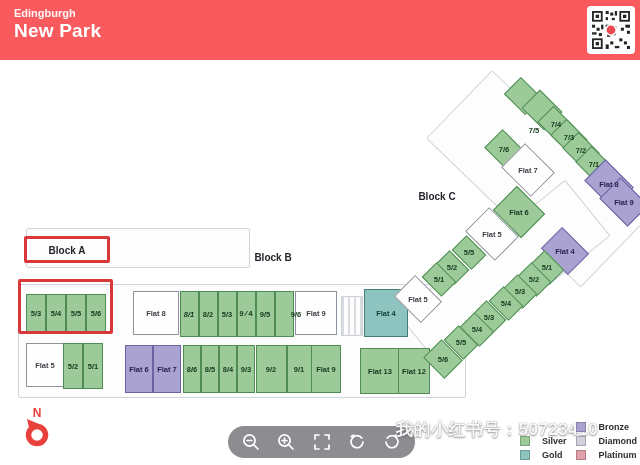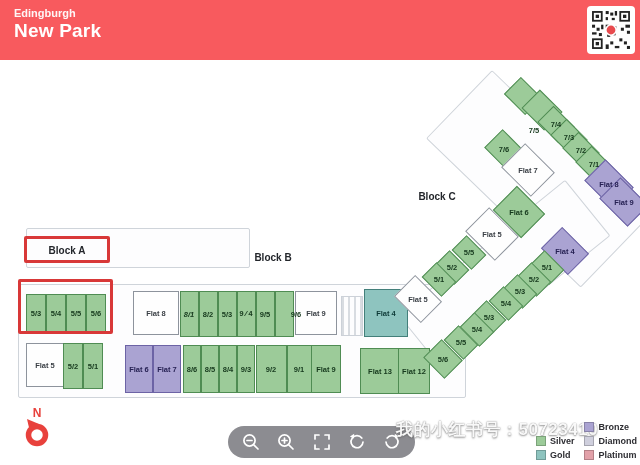--- a/index.html
+++ b/index.html
@@ -42,21 +42,21 @@
   .c-p{background:#aaa3d2;border:1px solid #6c63a5;}
   .c-t{background:#8ec4bf;border:1px solid #437f7a;}
   .cell-label{
     position:absolute;transform:translate(-50%,-50%);font-size:7.5px;font-weight:bold;
     white-space:nowrap;z-index:5;pointer-events:none;
   }
   .l-g{color:#15381c}.l-w{color:#3a3f45}.l-p{color:#262153}.l-t{color:#0d3a37}
   
   .legend{position:absolute;right:3px;bottom:5px;display:flex;gap:10px;align-items:flex-end;z-index:40;}
   .legend-col{display:flex;flex-direction:column;gap:4px;}
-  .legend-row{display:flex;align-items:center;gap:4px;}
+  .legend-row{display:flex;align-items:center;gap:12px;}
   .swatch{width:10px;height:10px;border:1px solid rgba(0,0,0,.2);box-sizing:border-box;}
   .legend-label{font-size:9px;font-weight:bold;color:#2e2e33;}
   
   .toolbar{
     position:absolute;left:228px;top:426px;width:187px;height:32px;border-radius:16px;
     background:rgba(96,96,102,.72);display:flex;align-items:center;
     justify-content:space-between;padding:0 12px;box-sizing:border-box;z-index:20;
   }
   .tool-btn{background:none;border:none;padding:0;width:22px;height:22px;
     display:flex;align-items:center;justify-content:center;cursor:pointer;}

